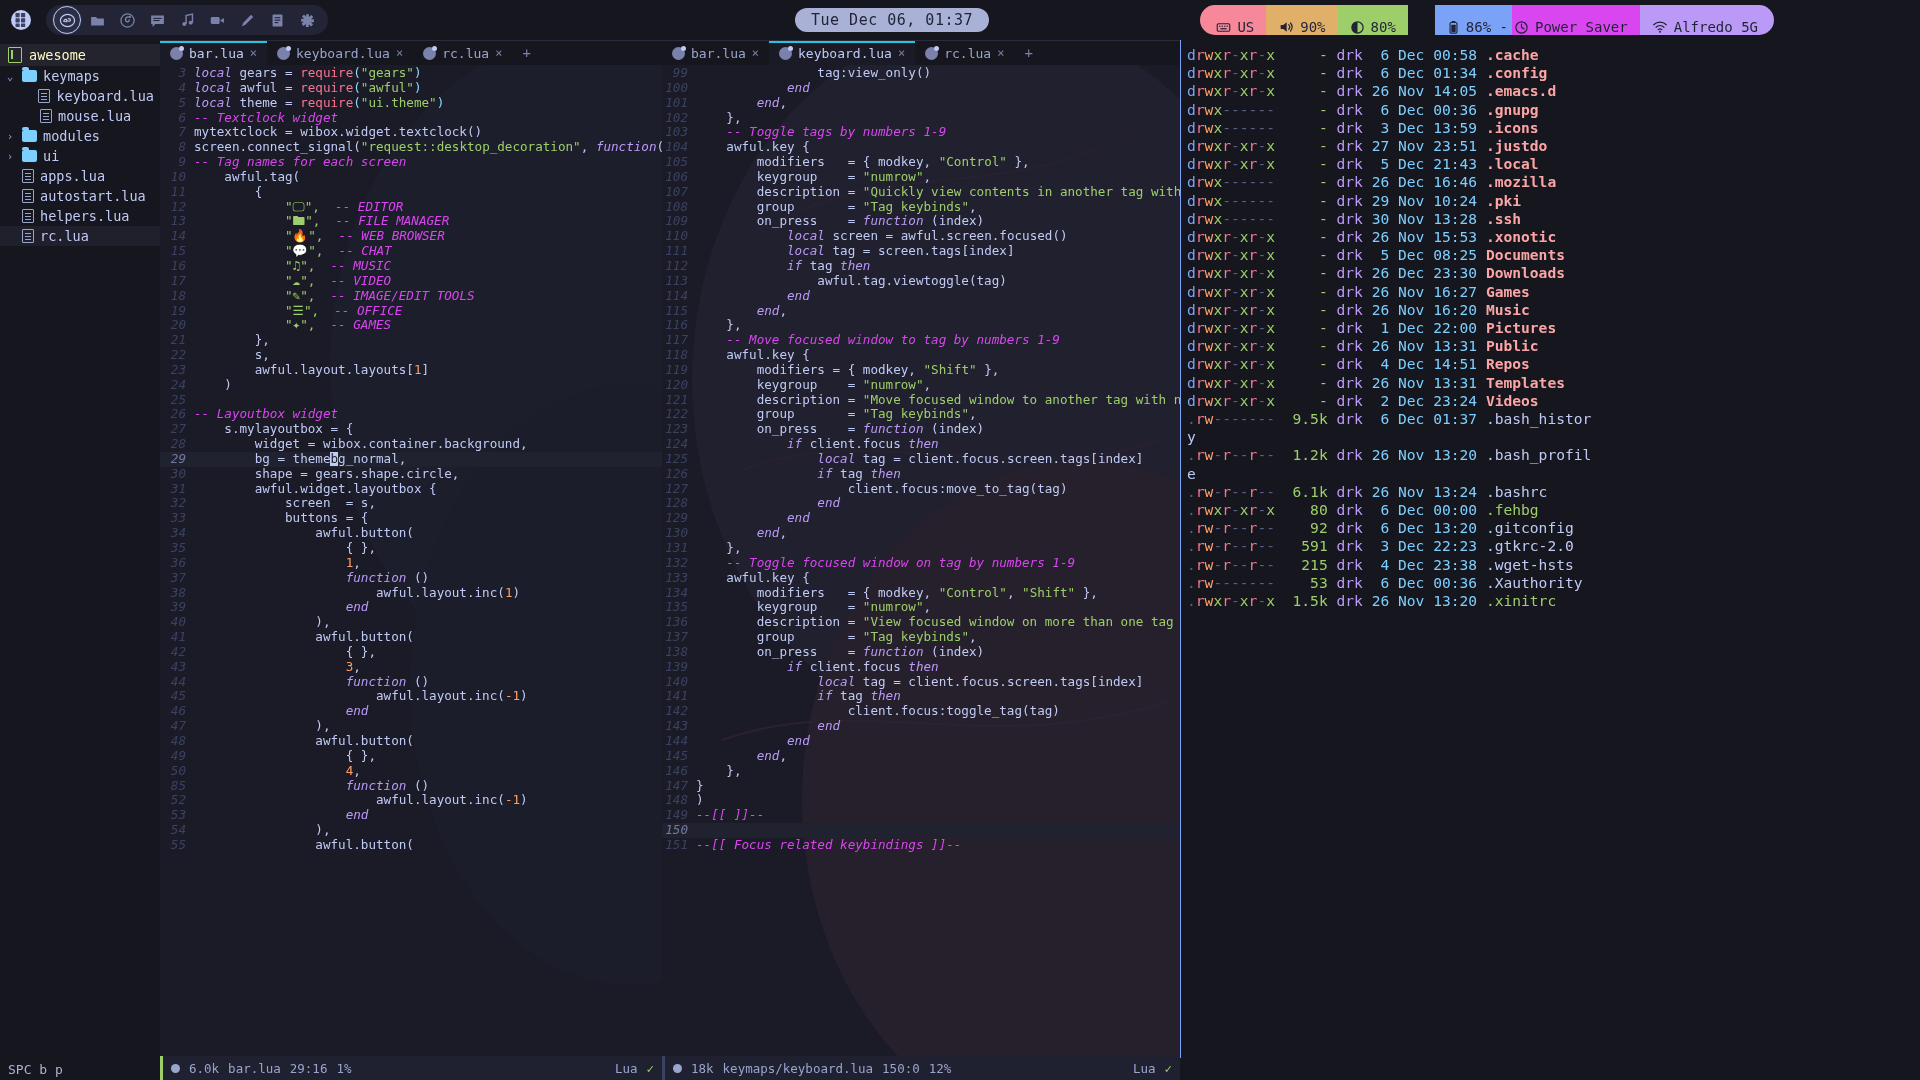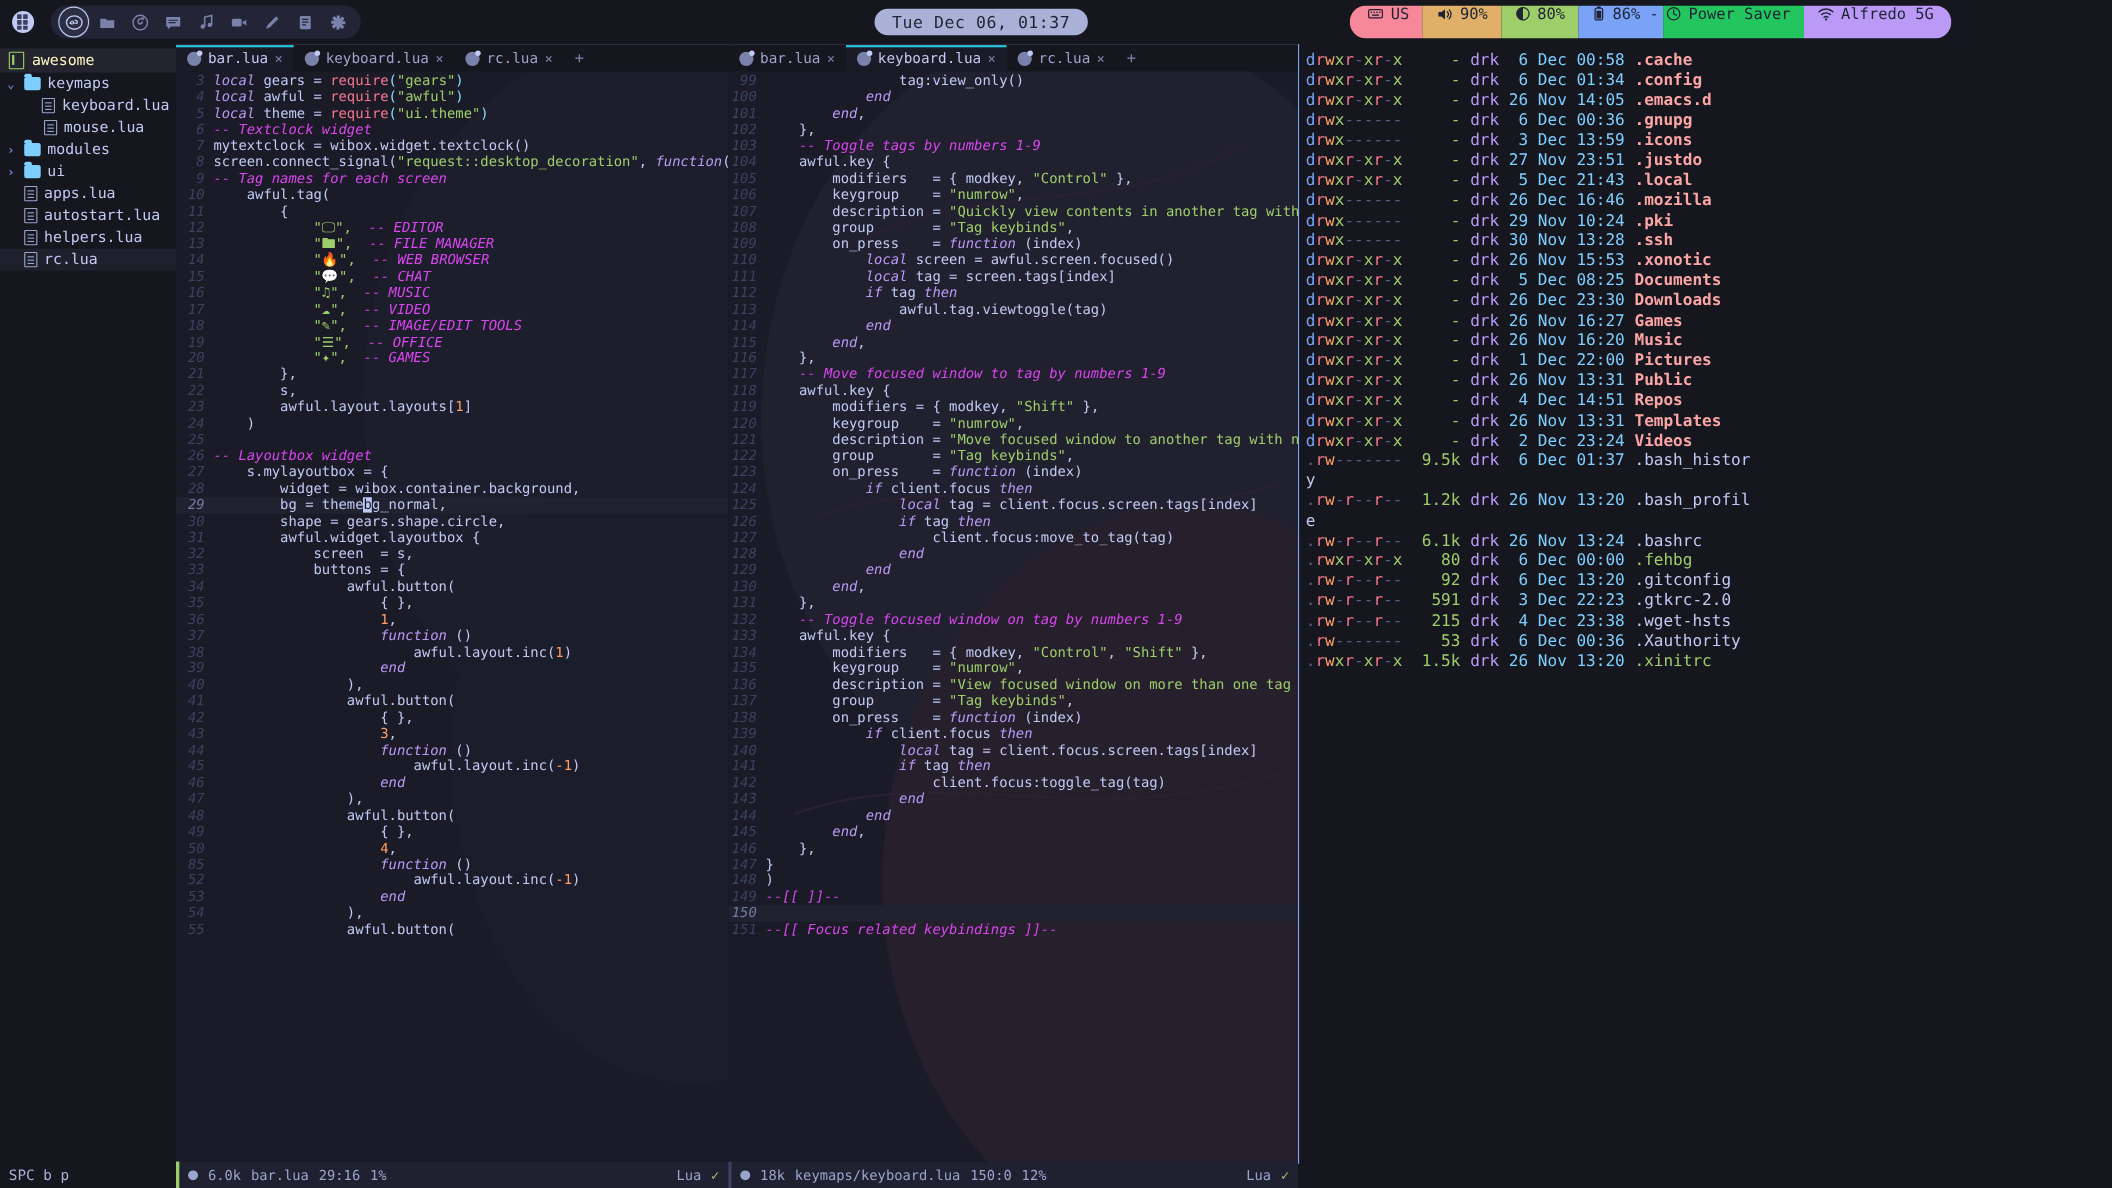--- a/index.html
+++ b/index.html
@@ -41,21 +41,21 @@
     background: #a9b1d6; color: #1f2335; border-radius: 14px;
     padding: 3px 16px; font-size: 15px; letter-spacing: 0.5px;
     font-family: "DejaVu Sans Mono", monospace; pointer-events: auto;
   }
 
   .tray {
     position: absolute; right: 10px; top: 5px; height: 30px;
     display: flex; align-items: stretch; border-radius: 15px; overflow: hidden;
     font-size: 14px; color: #1f2335;
   }
-  .tray .seg { display: flex; align-items: flex-start; gap: 6px; padding: 0 12px; }
+  .tray .seg { display: flex; align-items: flex-end; gap: 6px; padding: 0 12px; }
   .tray .seg:first-child { padding-left: 16px; }
   .tray .seg:last-child { padding-right: 16px; }
   .tray .seg svg { display:block; }
 
   
   .filetree {
     position: absolute; left: 0; top: 40px; width: 160px; height: 1040px;
     background: #16161e; padding-top: 4px; font-size: 13.5px; color: #a9b1d6;
   }
   .ft-root {
@@ -288,29 +288,29 @@
         </svg>
         <span>90%</span>
       </div>
       <div class="seg" style="background:#9ece6a">
         <svg width="15" height="15" viewBox="0 0 24 24">
           <circle cx="12" cy="12" r="9" fill="none" stroke="#1f2335" stroke-width="1.9"></circle>
           <path d="M12 3a9 9 0 0 0 0 18z" fill="#1f2335"></path>
         </svg>
         <span>80%</span>
       </div>
-      <div class="seg" style="background:#7aa2f7; padding-right:4px;">
+      <div class="seg" style="background:#7aa2f7; padding-right:4px;margin-left:27px;">
         <svg width="13" height="15" viewBox="0 0 16 24">
           <rect x="5" y="1.5" width="6" height="2" rx="0.8" fill="#1f2335"></rect>
           <rect x="2.5" y="4" width="11" height="17" rx="2" fill="none" stroke="#1f2335" stroke-width="1.8"></rect>
           <rect x="4.5" y="7.5" width="7" height="11.5" rx="1" fill="#1f2335"></rect>
         </svg>
         <span>86% - </span>
       </div>
-      <div class="seg" style="background:#22c55e; padding-left:2px;">
+      <div class="seg" style="background:#d946ef; padding-left:2px;">
         <svg width="15" height="15" viewBox="0 0 24 24">
           <circle cx="12" cy="12" r="9" fill="none" stroke="#1f2335" stroke-width="1.9"></circle>
           <path d="M12 6.5V12l4 2.2" fill="none" stroke="#1f2335" stroke-width="1.9" stroke-linecap="round"></path>
         </svg>
         <span>Power Saver</span>
       </div>
       <div class="seg" style="background:#bb9af7">
         <svg width="16" height="16" viewBox="0 0 24 24">
           <path d="M2.5 8.5a14 14 0 0 1 19 0M6 12.3a9 9 0 0 1 12 0M9.3 16a4.3 4.3 0 0 1 5.4 0" fill="none" stroke="#1f2335" stroke-width="1.9" stroke-linecap="round"></path>
           <circle cx="12" cy="19" r="1.5" fill="#1f2335"></circle>

